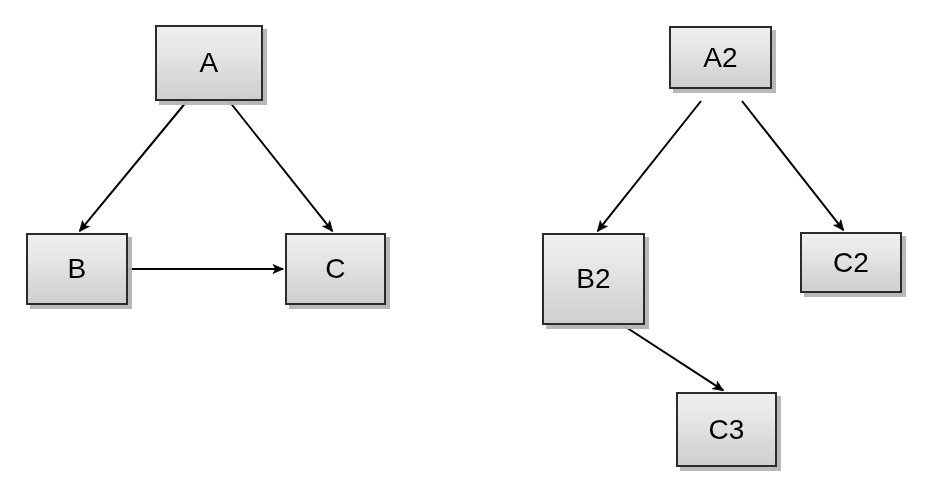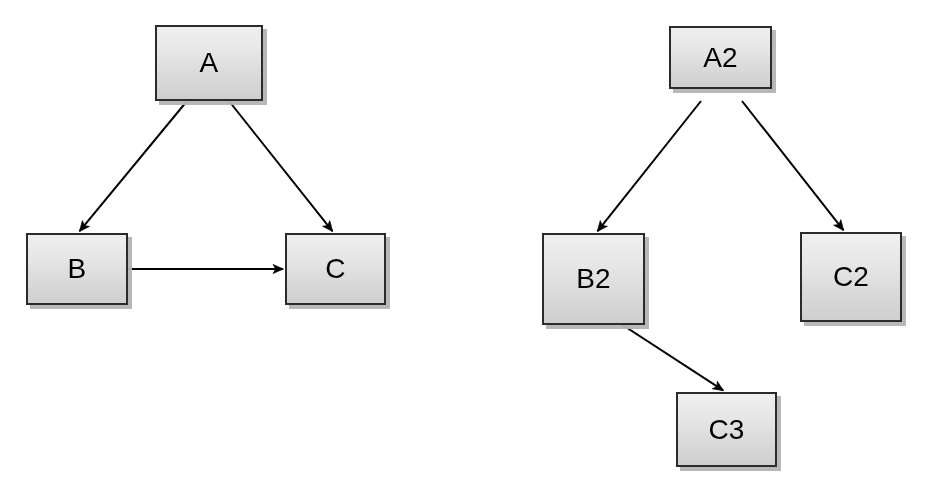--- a/index.html
+++ b/index.html
@@ -81,21 +81,21 @@
   </div>
 
   <div class="node" style="left: 669px; top: 26px; width: 103px; height: 63px;">
     <span class="node-label">A2</span>
   </div>
 
   <div class="node" style="left: 542px; top: 233px; width: 103px; height: 92px;">
     <span class="node-label">B2</span>
   </div>
 
-  <div class="node" style="left: 800px; top: 232px; width: 102px; height: 90px; text-align: center;">
+  <div class="node" style="left: 800px; top: 232px; width: 102px; height: 61px; text-align: center;">
     <span class="node-label">C2</span>
   </div>
 
   <div class="node" style="left: 676px; top: 392px; width: 101px; height: 75px; text-align: right;">
     <span class="node-label">C3</span>
   </div>
 
 </div>
 
 </body></html>

